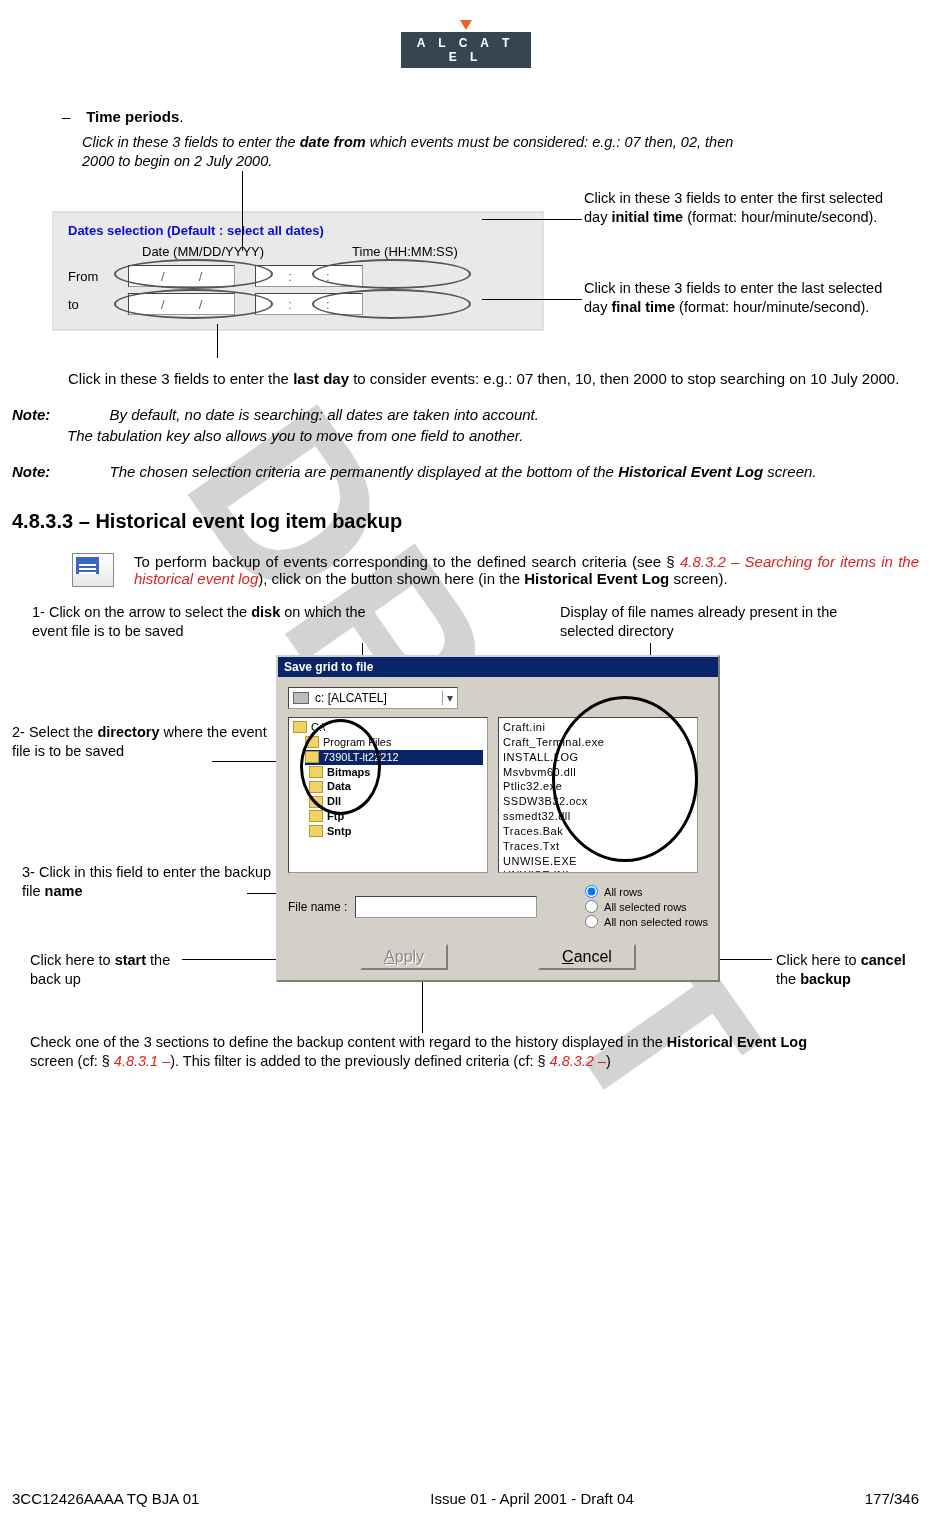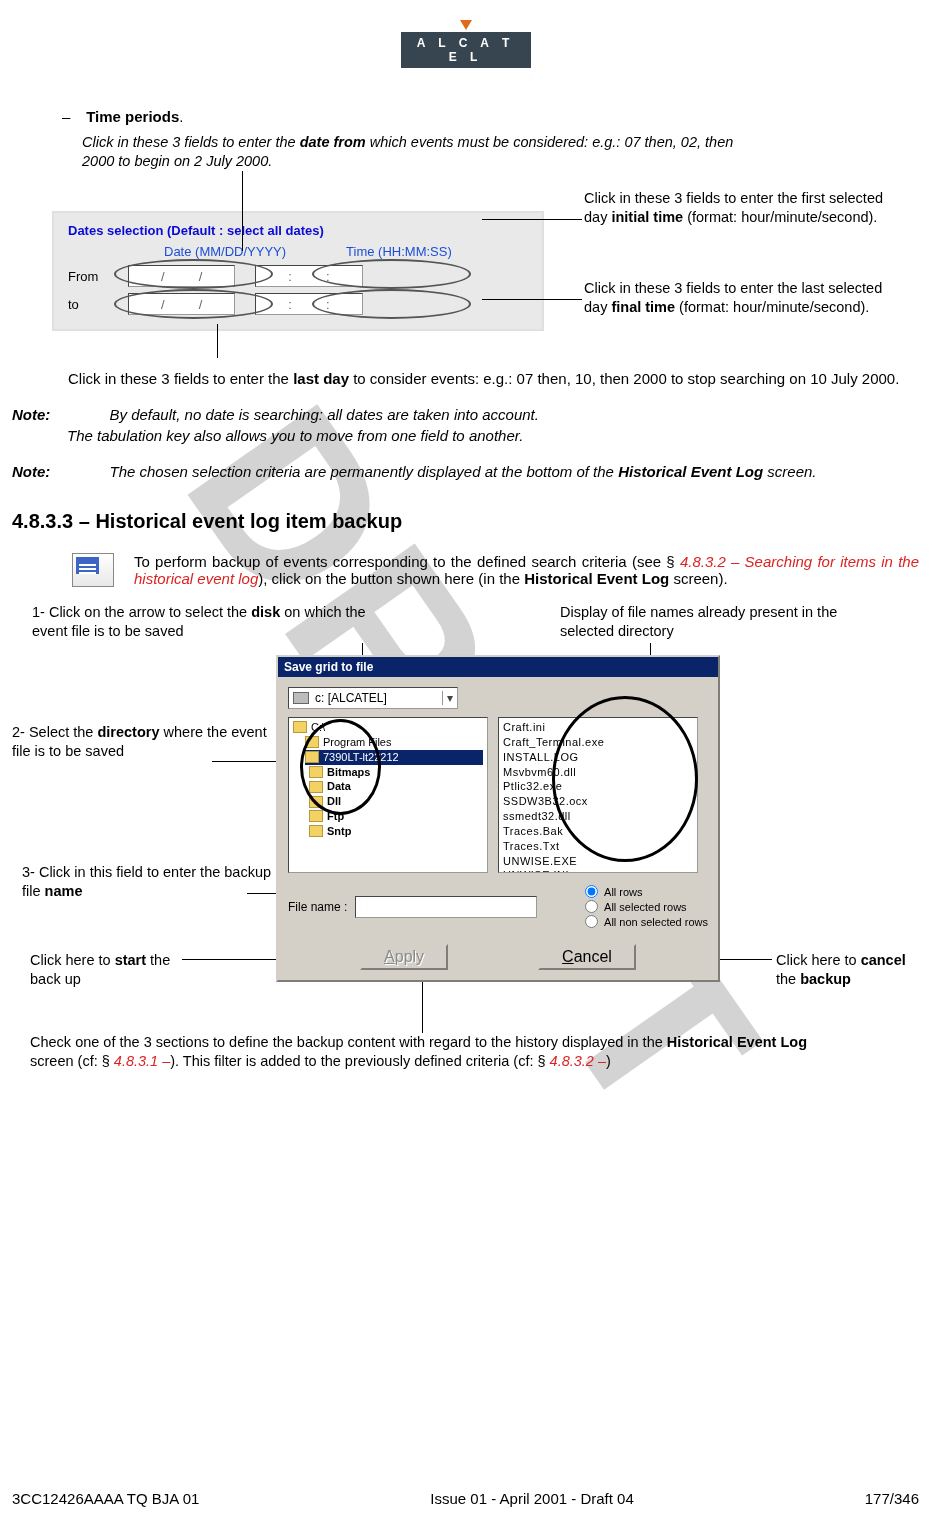--- a/index.html
+++ b/index.html
@@ -52,21 +52,21 @@
   }
   .content{position:relative;z-index:1;}
 
   
   .dates-box{
     width:460px;border:2px solid #e0e0e0;background:#e9e9e9;
     padding:10px 14px 14px 14px;margin:6px 0 6px 40px;position:relative;
     font-family:"MS Sans Serif",Tahoma,sans-serif;font-size:13px;
   }
   .dates-title{color:#0a0ad8;font-weight:bold;margin-bottom:6px;}
-  .dates-headers{display:flex;margin-left:96px;gap:60px;color:#1d4ed8;}
+  .dates-headers{display:flex;margin-left:74px;gap:88px;color:#000000;}
   .dates-row{display:flex;align-items:center;margin-top:6px;}
   .dates-row .lbl{width:60px;}
   .field3{display:inline-flex;align-items:center;background:#fff;border:1px inset #999;height:20px;padding:0 4px;margin-right:20px;}
   .field-sep{padding:0 6px;color:#666;}
   .field-slot{width:22px;display:inline-block;}
   .oval{position:absolute;border:2px solid #555;border-radius:50%;width:155px;height:26px;pointer-events:none;}
 
   
   .anno{position:absolute;font-size:14.5px;line-height:1.3;}
   .diag-area{position:relative;height:230px;margin-top:4px;}

